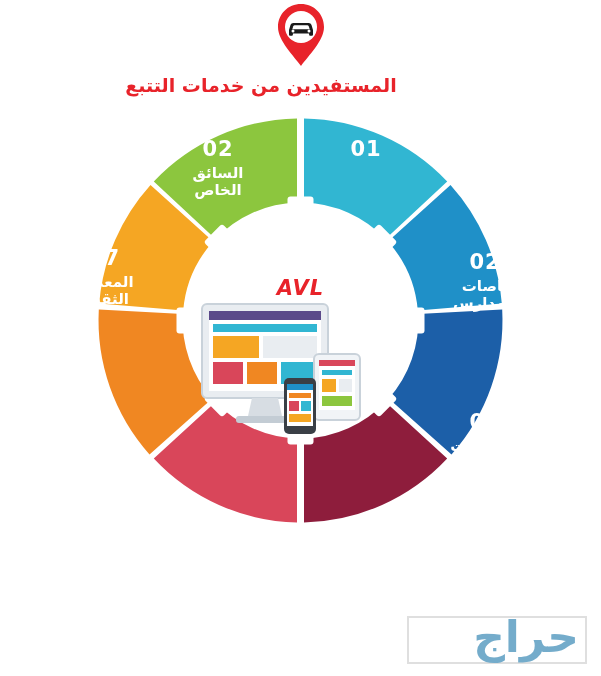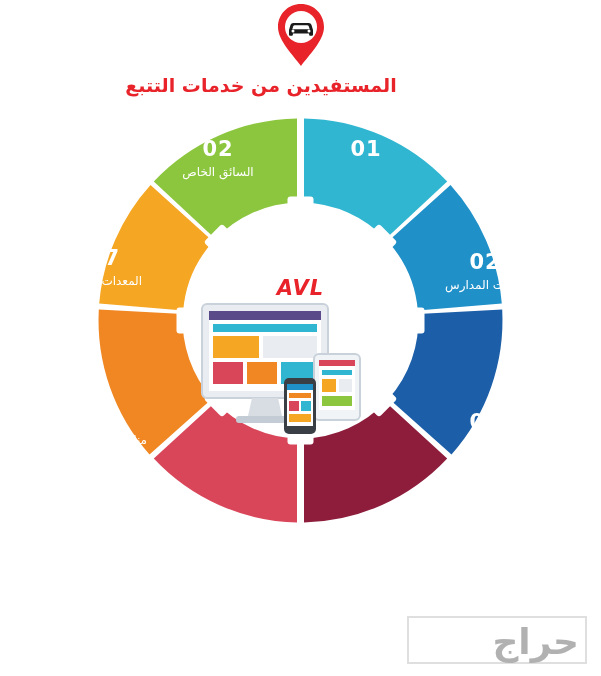--- a/index.html
+++ b/index.html
@@ -86,22 +86,22 @@
     line-height: 1.18;
   }
   .seg-num {
     font-size: 21px;
     font-weight: bold;
     letter-spacing: 1px;
     display: block;
     margin-bottom: 3px;
   }
   .seg-title {
-    font-size: 12px;
-    font-weight: normal;
+    font-size: 15px;
+    font-weight: bold;
     display: block;
   }
 
   
   .s01 { left: 318px; top: 137px; width: 96px; }
   .s02 { left: 430px; top: 250px; width: 110px; }
   .s03 { left: 430px; top: 410px; width: 110px; }
   .s04 { left: 318px; top: 520px; width: 108px; }
   .s05 { left: 165px; top: 520px; width: 110px; }
   .s06 { left: 52px;  top: 405px; width: 110px; }
@@ -109,23 +109,23 @@
   .s08 { left: 168px; top: 137px; width: 100px; }
 
   
   .watermark {
     position: absolute;
     right: 14px;
     bottom: 10px;
     width: 190px;
     height: 54px;
     direction: rtl;
-    color: #737373;
+    color: #0369a1;
     opacity: .55;
-    font-size: 36px;
+    font-size: 44px;
     font-weight: bold;
     text-align: center;
     letter-spacing: 2px;
   }
   .wm-box {
     position: absolute;
     right: 0;
     bottom: 2px;
     border: 2px solid #8a8a8a;
     width: 176px;

